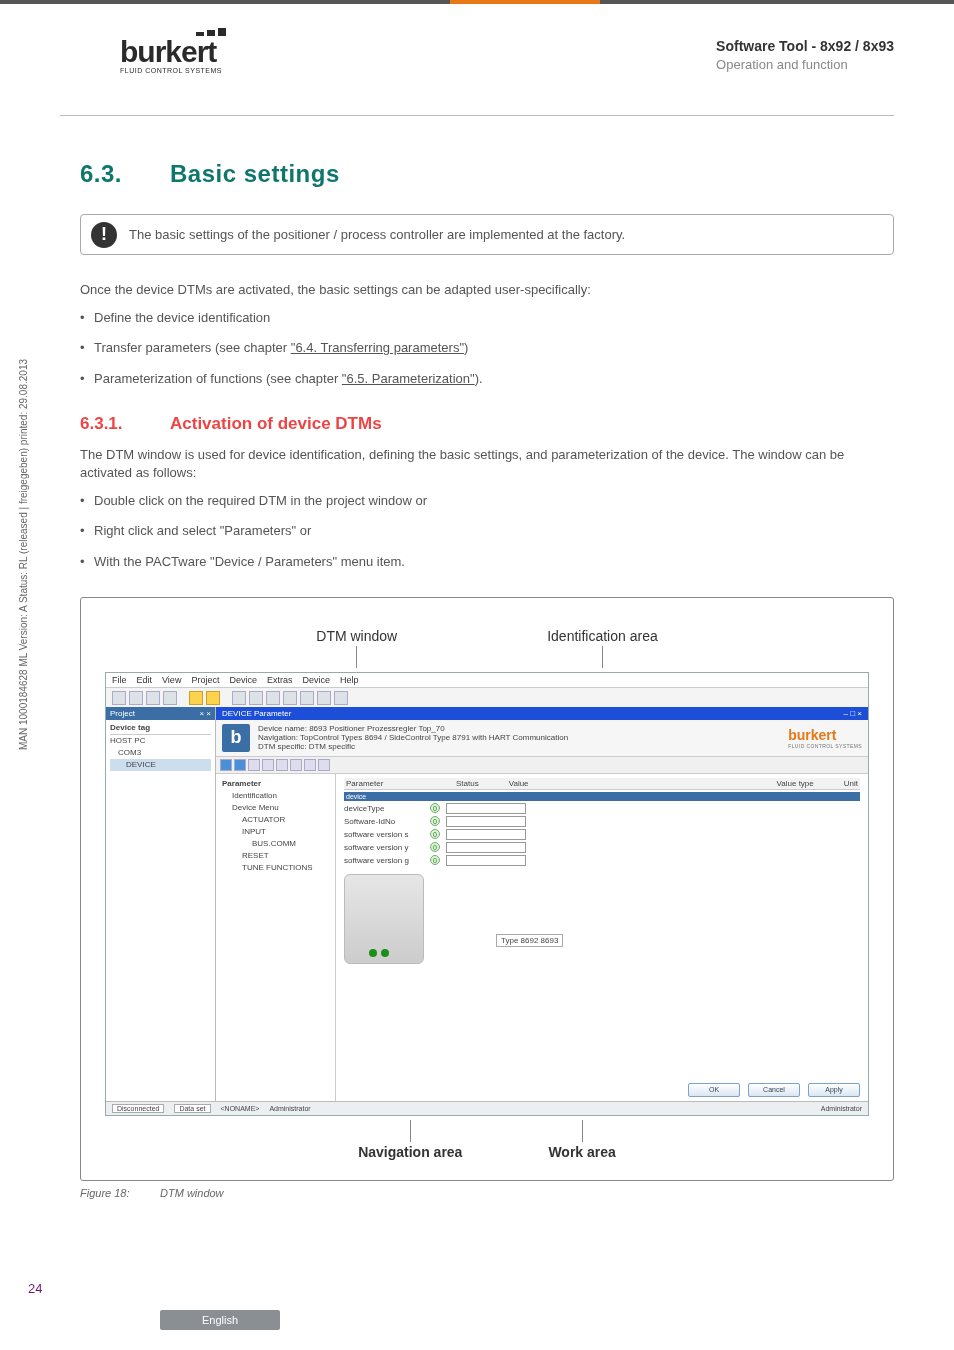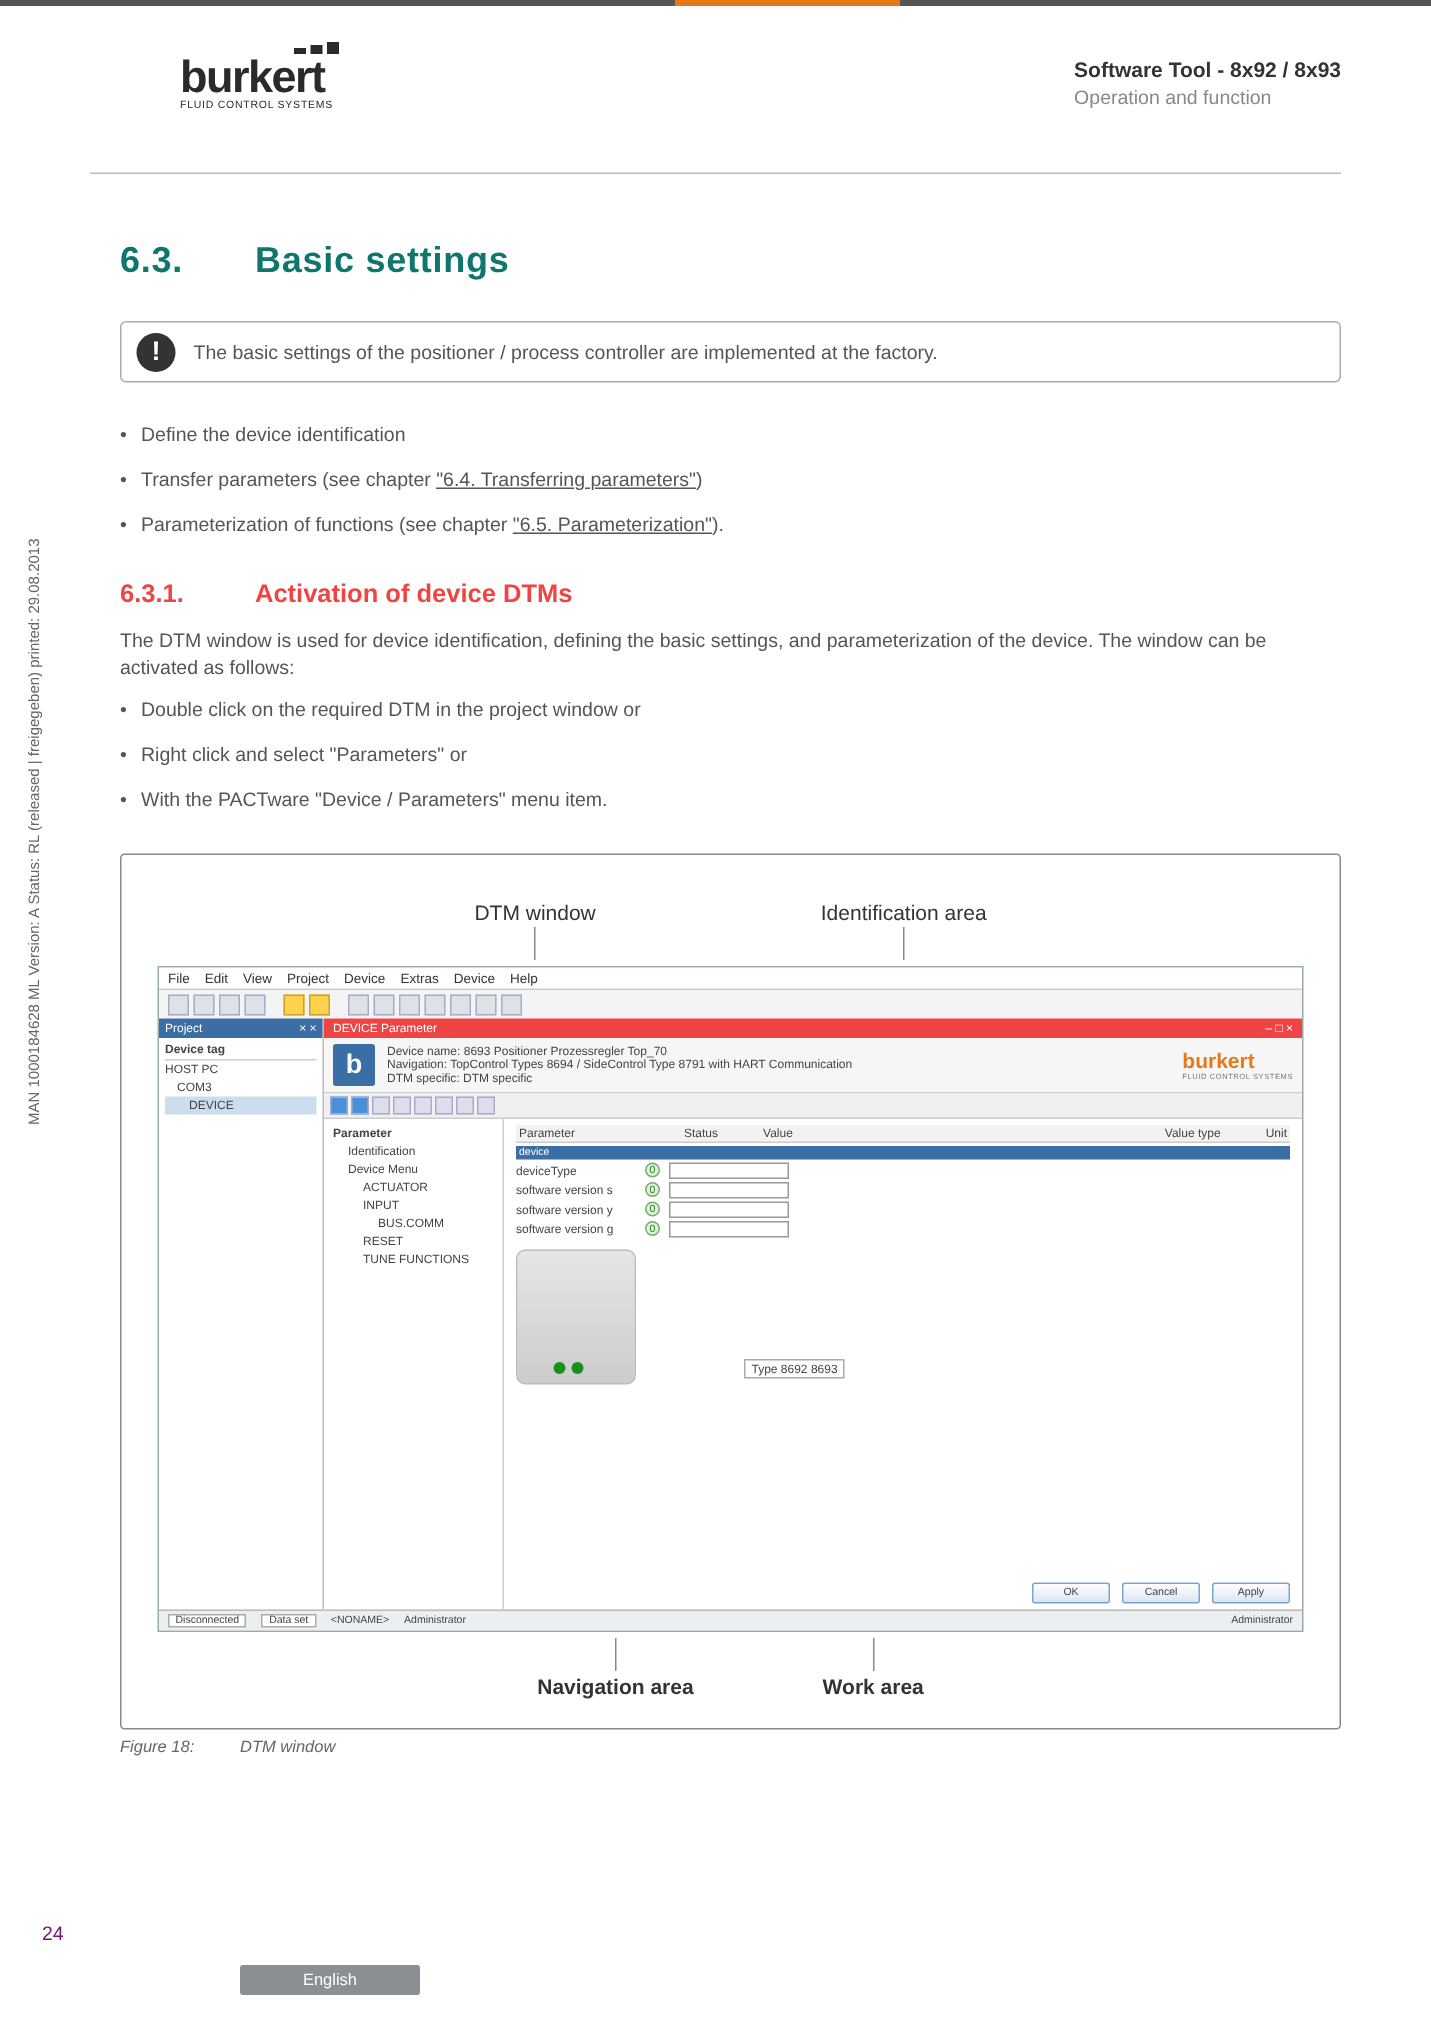--- a/index.html
+++ b/index.html
@@ -247,21 +247,21 @@
   .ss-project .tree .l1 { padding-left: 8px; }
   .ss-project .tree .l2 { padding-left: 16px; }
   .ss-project .tree .sel { background:#cde; }
   .ss-main {
     flex: 1;
     background: #fff;
     display: flex;
     flex-direction: column;
   }
   .ss-main .paramtitle {
-    background: #ef4444;
+    background: #1d4ed8;
     color:#fff;
     font-size: 8px;
     padding: 2px 6px;
     display:flex;
     justify-content: space-between;
   }
   .ss-main .paramhead {
     background: #f6f6f6;
     border-bottom: 1px solid #ccc;
     padding: 4px 6px;
@@ -462,20 +462,21 @@
 
   <div class="h2">
     <span class="num">6.3.</span><span>Basic settings</span>
   </div>
 
   <div class="note-box">
     <div class="bang">!</div>
     <span>The basic settings of the positioner / process controller are implemented at the factory.</span>
   </div>
 
+  <div class="para">Once the device DTMs are activated, the basic settings can be adapted user-specifically:</div>
 
   <ul class="bullets">
     <li><span>Define the device identification</span></li>
     <li><span>Transfer parameters (see chapter </span><span class="ulink">"6.4. Transferring parameters"</span><span>)</span></li>
     <li><span>Parameterization of functions (see chapter </span><span class="ulink">"6.5. Parameterization"</span><span>).</span></li>
   </ul>
 
   <div class="h3">
     <span class="num">6.3.1.</span><span>Activation of device DTMs</span>
   </div>
@@ -583,20 +584,25 @@
                 <span style="margin-left:auto;">Value type</span>
                 <span>Unit</span>
               </div>
               <div class="device-row">device</div>
               <div class="prow">
                   <span class="pname">deviceType</span>
                   <span class="circ">0</span>
                   <span class="inp"></span>
                 </div>
               <div class="prow">
+                  <span class="pname">Software-IdNo</span>
+                  <span class="circ">0</span>
+                  <span class="inp"></span>
+                </div>
+              <div class="prow">
                   <span class="pname">software version s</span>
                   <span class="circ">0</span>
                   <span class="inp"></span>
                 </div>
               <div class="prow">
                   <span class="pname">software version y</span>
                   <span class="circ">0</span>
                   <span class="inp"></span>
                 </div>
               <div class="prow">

